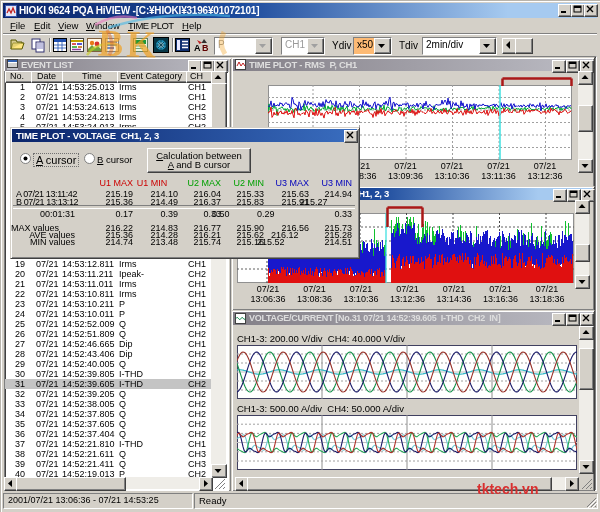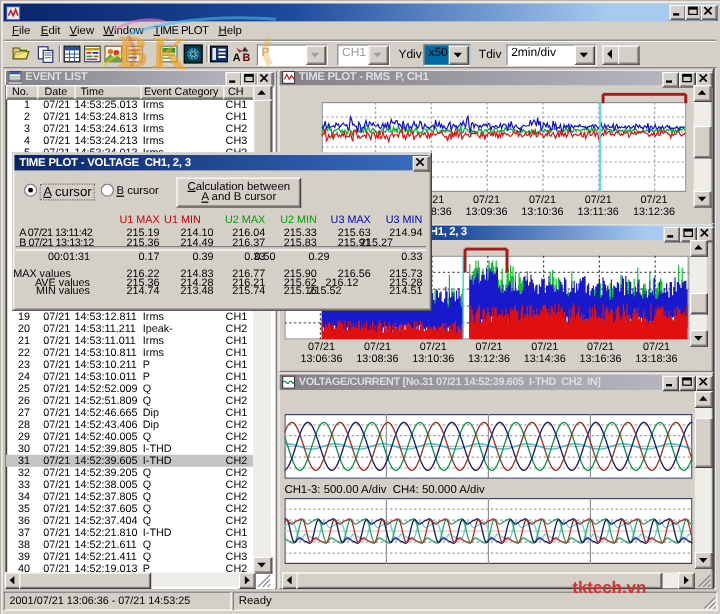--- a/index.html
+++ b/index.html
@@ -26,20 +26,21 @@
 <body>
 
 <div class="abs" style="left:0;top:0;width:600px;height:512px;background:#d4d0c8;border:1px solid #b8b4ac;box-shadow:inset 1px 1px 0 #fff,inset -1px -1px 0 #404040"></div>
 
 <div class="abs tact" style="left:3px;top:3px;width:594px;height:15px;line-height:15px;font-size:10px;letter-spacing:-0.2px">
  <svg class="abs" style="left:2px;top:2px" width="12" height="12">
       <rect width="12" height="12" fill="#3858b0"></rect>
       <rect x="1" y="1" width="10" height="10" fill="#e8e8f8"></rect>
       <path d="M2 8L4 4L6 8L8 3L10 8" stroke="#c02020" stroke-width="1.3" fill="none"></path>
     </svg>
+ <span class="abs" style="left:16px;top:0px;white-space:pre">HIOKI 9624 PQA HiVIEW -[C:¥HIOKI¥3196¥01072101]</span>
 </div>
 <div class="cap" style="left:558px;top:4px;width:12px;height:11px"><svg width="10" height="9">
       <rect x="2" y="6" width="5" height="2" fill="#000"></rect>
     </svg></div>
 <div class="cap" style="left:571px;top:4px;width:12px;height:11px">
     <svg width="10" height="9" style="position:absolute;left:1px;top:0">
       <rect x="1" y="1" width="7" height="6" fill="none" stroke="#000"></rect>
       <rect x="1" y="1" width="7" height="2" fill="#000"></rect>
     </svg>
   </div>
@@ -108,21 +109,21 @@
         <path d="M3 5l3.5 4L10 5z" fill="#a0a0a0"></path>
       </svg></div>
 </div>
 <div class="abs sunken" style="left:281px;top:37px;width:42px;height:16px;background:#fff">
  <span class="abs" style="left:3px;top:1px;color:#9a9a9a">CH1</span>
  <div class="cap" style="right:0px;top:0px;width:15px;height:14px"><svg width="13" height="12">
         <path d="M3 5l3.5 4L10 5z" fill="#a0a0a0"></path>
       </svg></div>
 </div>
 <span class="abs" style="left:332px;top:40px">Ydiv</span>
-<div class="abs sunken" style="left:353px;top:37px;width:37px;height:16px;background:#0369a1">
+<div class="abs sunken" style="left:353px;top:37px;width:37px;height:16px;background:#fdba74">
  <span class="abs" style="left:3px;top:1px">x50</span>
  <div class="cap" style="right:0px;top:0px;width:15px;height:14px"><svg width="13" height="12">
         <path d="M3 5l3.5 4L10 5z" fill="#000"></path>
       </svg></div>
 </div>
 <span class="abs" style="left:399px;top:40px">Tdiv</span>
 <div class="abs sunken" style="left:422px;top:37px;width:73px;height:16px;background:#fff">
  <span class="abs" style="left:3px;top:1px">2min/div</span>
  <div class="cap" style="right:0px;top:0px;width:15px;height:14px"><svg width="13" height="12">
         <path d="M3 5l3.5 4L10 5z" fill="#000"></path>
@@ -157,21 +158,21 @@
  <div class="cap" style="left:210px;top:2px;width:12px;height:11px">
       <svg width="10" height="9" style="position:absolute;left:1px;top:0">
         <path d="M1 1L7 7M7 1L1 7" stroke="#000" stroke-width="1.4"></path>
       </svg>
     </div>
 
  <div class="abs sunk2" style="left:0px;top:13px;width:223px;height:418px;background:#fff"></div>
  <div class="abs" style="left:1px;top:13px;width:206px;height:10px;font-size:9px;white-space:pre">
   <div class="cap" style="left:0;top:0;width:26px;height:10px"><span style="position:absolute;left:4px;top:-1px">No.</span></div>
   <div class="cap" style="left:26px;top:0;width:31px;height:10px"><span style="position:absolute;left:5px;top:-1px">Date</span></div>
-  <div class="cap" style="left:57px;top:0;width:55px;height:10px"><span style="position:absolute;left:4px;top:-1px">Time</span></div>
+  <div class="cap" style="left:57px;top:0;width:55px;height:10px"><span style="position:absolute;left:19px;top:-1px">Time</span></div>
   <div class="cap" style="left:112px;top:0;width:69px;height:10px"><span style="position:absolute;left:2px;top:-1px">Event Category</span></div>
   <div class="cap" style="left:181px;top:0;width:25px;height:10px"><span style="position:absolute;left:3px;top:-1px">CH</span></div>
  </div>
  <div class="abs" style="left:1px;top:24px;width:206px;height:396px;overflow:hidden">
 <div class="row" style="top:0px">
         <span class="c-no">1</span>
         <span class="c-dt">07/21</span>
         <span class="c-tm">14:53:25.013</span>
         <span class="c-cat">Irms</span>
         <span class="c-ch">CH1</span>
@@ -509,20 +510,21 @@
         <rect x="1" y="1" width="7" height="6" fill="none" stroke="#000"></rect>
         <rect x="1" y="1" width="7" height="2" fill="#000"></rect>
       </svg>
     </div>
  <div class="cap" style="left:348px;top:2px;width:12px;height:11px">
       <svg width="10" height="9" style="position:absolute;left:1px;top:0">
         <path d="M1 1L7 7M7 1L1 7" stroke="#000" stroke-width="1.4"></path>
       </svg>
     </div>
 
+ <span class="abs" style="left:5px;top:22px;font-size:9.5px;white-space:pre">CH1-3: 200.00 V/div  CH4: 40.000 V/div</span>
  <svg class="abs" style="left:5px;top:34px" width="340" height="54">
   <rect x="0.5" y="0.5" width="339" height="53" fill="#fff" stroke="#404060"></rect>
   <path d="M85 0V54M170 0V54M255 0V54" stroke="#909090" fill="none"></path>
   <path d="M0 9H345M0 18H345M0 36H345M0 45H345" stroke="#a0a0a0" stroke-dasharray="2 2" fill="none"></path>
   <line x1="0" y1="27" x2="340" y2="27" stroke="#c0c0c0"></line>
   <polyline points="0.0,24.9 1.0,24.9 2.0,24.8 3.0,24.8 4.0,24.9 5.0,25.0 6.0,25.1 7.0,25.4 8.0,25.6 9.0,25.9 10.0,26.2 11.0,26.5 12.0,26.9 13.0,27.2 14.0,27.6 15.0,27.9 16.0,28.2 17.0,28.5 18.0,28.7 19.0,28.9 20.0,29.1 21.0,29.1 22.0,29.2 23.0,29.2 24.0,29.1 25.0,29.0 26.0,28.9 27.0,28.6 28.0,28.4 29.0,28.1 30.0,27.8 31.0,27.5 32.0,27.1 33.0,26.8 34.0,26.4 35.0,26.1 36.0,25.8 37.0,25.5 38.0,25.3 39.0,25.1 40.0,24.9 41.0,24.9 42.0,24.8 43.0,24.8 44.0,24.9 45.0,25.0 46.0,25.1 47.0,25.4 48.0,25.6 49.0,25.9 50.0,26.2 51.0,26.5 52.0,26.9 53.0,27.2 54.0,27.6 55.0,27.9 56.0,28.2 57.0,28.5 58.0,28.7 59.0,28.9 60.0,29.1 61.0,29.1 62.0,29.2 63.0,29.2 64.0,29.1 65.0,29.0 66.0,28.9 67.0,28.6 68.0,28.4 69.0,28.1 70.0,27.8 71.0,27.5 72.0,27.1 73.0,26.8 74.0,26.4 75.0,26.1 76.0,25.8 77.0,25.5 78.0,25.3 79.0,25.1 80.0,24.9 81.0,24.9 82.0,24.8 83.0,24.8 84.0,24.9 85.0,25.0 86.0,25.1 87.0,25.4 88.0,25.6 89.0,25.9 90.0,26.2 91.0,26.5 92.0,26.9 93.0,27.2 94.0,27.6 95.0,27.9 96.0,28.2 97.0,28.5 98.0,28.7 99.0,28.9 100.0,29.1 101.0,29.1 102.0,29.2 103.0,29.2 104.0,29.1 105.0,29.0 106.0,28.9 107.0,28.6 108.0,28.4 109.0,28.1 110.0,27.8 111.0,27.5 112.0,27.1 113.0,26.8 114.0,26.4 115.0,26.1 116.0,25.8 117.0,25.5 118.0,25.3 119.0,25.1 120.0,24.9 121.0,24.9 122.0,24.8 123.0,24.8 124.0,24.9 125.0,25.0 126.0,25.1 127.0,25.4 128.0,25.6 129.0,25.9 130.0,26.2 131.0,26.5 132.0,26.9 133.0,27.2 134.0,27.6 135.0,27.9 136.0,28.2 137.0,28.5 138.0,28.7 139.0,28.9 140.0,29.1 141.0,29.1 142.0,29.2 143.0,29.2 144.0,29.1 145.0,29.0 146.0,28.9 147.0,28.6 148.0,28.4 149.0,28.1 150.0,27.8 151.0,27.5 152.0,27.1 153.0,26.8 154.0,26.4 155.0,26.1 156.0,25.8 157.0,25.5 158.0,25.3 159.0,25.1 160.0,24.9 161.0,24.9 162.0,24.8 163.0,24.8 164.0,24.9 165.0,25.0 166.0,25.1 167.0,25.4 168.0,25.6 169.0,25.9 170.0,26.2 171.0,26.5 172.0,26.9 173.0,27.2 174.0,27.6 175.0,27.9 176.0,28.2 177.0,28.5 178.0,28.7 179.0,28.9 180.0,29.1 181.0,29.1 182.0,29.2 183.0,29.2 184.0,29.1 185.0,29.0 186.0,28.9 187.0,28.6 188.0,28.4 189.0,28.1 190.0,27.8 191.0,27.5 192.0,27.1 193.0,26.8 194.0,26.4 195.0,26.1 196.0,25.8 197.0,25.5 198.0,25.3 199.0,25.1 200.0,24.9 201.0,24.9 202.0,24.8 203.0,24.8 204.0,24.9 205.0,25.0 206.0,25.1 207.0,25.4 208.0,25.6 209.0,25.9 210.0,26.2 211.0,26.5 212.0,26.9 213.0,27.2 214.0,27.6 215.0,27.9 216.0,28.2 217.0,28.5 218.0,28.7 219.0,28.9 220.0,29.1 221.0,29.1 222.0,29.2 223.0,29.2 224.0,29.1 225.0,29.0 226.0,28.9 227.0,28.6 228.0,28.4 229.0,28.1 230.0,27.8 231.0,27.5 232.0,27.1 233.0,26.8 234.0,26.4 235.0,26.1 236.0,25.8 237.0,25.5 238.0,25.3 239.0,25.1 240.0,24.9 241.0,24.9 242.0,24.8 243.0,24.8 244.0,24.9 245.0,25.0 246.0,25.1 247.0,25.4 248.0,25.6 249.0,25.9 250.0,26.2 251.0,26.5 252.0,26.9 253.0,27.2 254.0,27.6 255.0,27.9 256.0,28.2 257.0,28.5 258.0,28.7 259.0,28.9 260.0,29.1 261.0,29.1 262.0,29.2 263.0,29.2 264.0,29.1 265.0,29.0 266.0,28.9 267.0,28.6 268.0,28.4 269.0,28.1 270.0,27.8 271.0,27.5 272.0,27.1 273.0,26.8 274.0,26.4 275.0,26.1 276.0,25.8 277.0,25.5 278.0,25.3 279.0,25.1 280.0,24.9 281.0,24.9 282.0,24.8 283.0,24.8 284.0,24.9 285.0,25.0 286.0,25.1 287.0,25.4 288.0,25.6 289.0,25.9 290.0,26.2 291.0,26.5 292.0,26.9 293.0,27.2 294.0,27.6 295.0,27.9 296.0,28.2 297.0,28.5 298.0,28.7 299.0,28.9 300.0,29.1 301.0,29.1 302.0,29.2 303.0,29.2 304.0,29.1 305.0,29.0 306.0,28.9 307.0,28.6 308.0,28.4 309.0,28.1 310.0,27.8 311.0,27.5 312.0,27.1 313.0,26.8 314.0,26.4 315.0,26.1 316.0,25.8 317.0,25.5 318.0,25.3 319.0,25.1 320.0,24.9 321.0,24.9 322.0,24.8 323.0,24.8 324.0,24.9 325.0,25.0 326.0,25.1 327.0,25.4 328.0,25.6 329.0,25.9 330.0,26.2 331.0,26.5 332.0,26.9 333.0,27.2 334.0,27.6 335.0,27.9 336.0,28.2 337.0,28.5 338.0,28.7 339.0,28.9 340.0,29.1 341.0,29.1 342.0,29.2 343.0,29.2 344.0,29.1 345.0,29.0" stroke="#30b8c8" fill="none" stroke-width="1.1"></polyline>
   <polyline points="0.0,18.3 1.0,21.3 2.0,24.3 3.0,27.5 4.0,30.6 5.0,33.6 6.0,36.5 7.0,39.1 8.0,41.5 9.0,43.5 10.0,45.0 11.0,46.2 12.0,46.8 13.0,47.0 14.0,46.7 15.0,45.9 16.0,44.6 17.0,42.9 18.0,40.8 19.0,38.4 20.0,35.7 21.0,32.7 22.0,29.7 23.0,26.5 24.0,23.4 25.0,20.4 26.0,17.5 27.0,14.9 28.0,12.5 29.0,10.5 30.0,9.0 31.0,7.8 32.0,7.2 33.0,7.0 34.0,7.3 35.0,8.1 36.0,9.4 37.0,11.1 38.0,13.2 39.0,15.6 40.0,18.3 41.0,21.3 42.0,24.3 43.0,27.5 44.0,30.6 45.0,33.6 46.0,36.5 47.0,39.1 48.0,41.5 49.0,43.5 50.0,45.0 51.0,46.2 52.0,46.8 53.0,47.0 54.0,46.7 55.0,45.9 56.0,44.6 57.0,42.9 58.0,40.8 59.0,38.4 60.0,35.7 61.0,32.7 62.0,29.7 63.0,26.5 64.0,23.4 65.0,20.4 66.0,17.5 67.0,14.9 68.0,12.5 69.0,10.5 70.0,9.0 71.0,7.8 72.0,7.2 73.0,7.0 74.0,7.3 75.0,8.1 76.0,9.4 77.0,11.1 78.0,13.2 79.0,15.6 80.0,18.3 81.0,21.3 82.0,24.3 83.0,27.5 84.0,30.6 85.0,33.6 86.0,36.5 87.0,39.1 88.0,41.5 89.0,43.5 90.0,45.0 91.0,46.2 92.0,46.8 93.0,47.0 94.0,46.7 95.0,45.9 96.0,44.6 97.0,42.9 98.0,40.8 99.0,38.4 100.0,35.7 101.0,32.7 102.0,29.7 103.0,26.5 104.0,23.4 105.0,20.4 106.0,17.5 107.0,14.9 108.0,12.5 109.0,10.5 110.0,9.0 111.0,7.8 112.0,7.2 113.0,7.0 114.0,7.3 115.0,8.1 116.0,9.4 117.0,11.1 118.0,13.2 119.0,15.6 120.0,18.3 121.0,21.3 122.0,24.3 123.0,27.5 124.0,30.6 125.0,33.6 126.0,36.5 127.0,39.1 128.0,41.5 129.0,43.5 130.0,45.0 131.0,46.2 132.0,46.8 133.0,47.0 134.0,46.7 135.0,45.9 136.0,44.6 137.0,42.9 138.0,40.8 139.0,38.4 140.0,35.7 141.0,32.7 142.0,29.7 143.0,26.5 144.0,23.4 145.0,20.4 146.0,17.5 147.0,14.9 148.0,12.5 149.0,10.5 150.0,9.0 151.0,7.8 152.0,7.2 153.0,7.0 154.0,7.3 155.0,8.1 156.0,9.4 157.0,11.1 158.0,13.2 159.0,15.6 160.0,18.3 161.0,21.3 162.0,24.3 163.0,27.5 164.0,30.6 165.0,33.6 166.0,36.5 167.0,39.1 168.0,41.5 169.0,43.5 170.0,45.0 171.0,46.2 172.0,46.8 173.0,47.0 174.0,46.7 175.0,45.9 176.0,44.6 177.0,42.9 178.0,40.8 179.0,38.4 180.0,35.7 181.0,32.7 182.0,29.7 183.0,26.5 184.0,23.4 185.0,20.4 186.0,17.5 187.0,14.9 188.0,12.5 189.0,10.5 190.0,9.0 191.0,7.8 192.0,7.2 193.0,7.0 194.0,7.3 195.0,8.1 196.0,9.4 197.0,11.1 198.0,13.2 199.0,15.6 200.0,18.3 201.0,21.3 202.0,24.3 203.0,27.5 204.0,30.6 205.0,33.6 206.0,36.5 207.0,39.1 208.0,41.5 209.0,43.5 210.0,45.0 211.0,46.2 212.0,46.8 213.0,47.0 214.0,46.7 215.0,45.9 216.0,44.6 217.0,42.9 218.0,40.8 219.0,38.4 220.0,35.7 221.0,32.7 222.0,29.7 223.0,26.5 224.0,23.4 225.0,20.4 226.0,17.5 227.0,14.9 228.0,12.5 229.0,10.5 230.0,9.0 231.0,7.8 232.0,7.2 233.0,7.0 234.0,7.3 235.0,8.1 236.0,9.4 237.0,11.1 238.0,13.2 239.0,15.6 240.0,18.3 241.0,21.3 242.0,24.3 243.0,27.5 244.0,30.6 245.0,33.6 246.0,36.5 247.0,39.1 248.0,41.5 249.0,43.5 250.0,45.0 251.0,46.2 252.0,46.8 253.0,47.0 254.0,46.7 255.0,45.9 256.0,44.6 257.0,42.9 258.0,40.8 259.0,38.4 260.0,35.7 261.0,32.7 262.0,29.7 263.0,26.5 264.0,23.4 265.0,20.4 266.0,17.5 267.0,14.9 268.0,12.5 269.0,10.5 270.0,9.0 271.0,7.8 272.0,7.2 273.0,7.0 274.0,7.3 275.0,8.1 276.0,9.4 277.0,11.1 278.0,13.2 279.0,15.6 280.0,18.3 281.0,21.3 282.0,24.3 283.0,27.5 284.0,30.6 285.0,33.6 286.0,36.5 287.0,39.1 288.0,41.5 289.0,43.5 290.0,45.0 291.0,46.2 292.0,46.8 293.0,47.0 294.0,46.7 295.0,45.9 296.0,44.6 297.0,42.9 298.0,40.8 299.0,38.4 300.0,35.7 301.0,32.7 302.0,29.7 303.0,26.5 304.0,23.4 305.0,20.4 306.0,17.5 307.0,14.9 308.0,12.5 309.0,10.5 310.0,9.0 311.0,7.8 312.0,7.2 313.0,7.0 314.0,7.3 315.0,8.1 316.0,9.4 317.0,11.1 318.0,13.2 319.0,15.6 320.0,18.3 321.0,21.3 322.0,24.3 323.0,27.5 324.0,30.6 325.0,33.6 326.0,36.5 327.0,39.1 328.0,41.5 329.0,43.5 330.0,45.0 331.0,46.2 332.0,46.8 333.0,47.0 334.0,46.7 335.0,45.9 336.0,44.6 337.0,42.9 338.0,40.8 339.0,38.4 340.0,35.7 341.0,32.7 342.0,29.7 343.0,26.5 344.0,23.4 345.0,20.4" stroke="#109048" fill="none" stroke-width="1.1"></polyline>
   <polyline points="0.0,46.9 1.0,46.5 2.0,45.5 3.0,44.1 4.0,42.2 5.0,40.0 6.0,37.5 7.0,34.7 8.0,31.7 9.0,28.6 10.0,25.5 11.0,22.4 12.0,19.4 13.0,16.6 14.0,14.0 15.0,11.8 16.0,10.0 17.0,8.5 18.0,7.6 19.0,7.1 20.0,7.1 21.0,7.5 22.0,8.5 23.0,9.9 24.0,11.8 25.0,14.0 26.0,16.5 27.0,19.3 28.0,22.3 29.0,25.4 30.0,28.5 31.0,31.6 32.0,34.6 33.0,37.4 34.0,40.0 35.0,42.2 36.0,44.0 37.0,45.5 38.0,46.4 39.0,46.9 40.0,46.9 41.0,46.5 42.0,45.5 43.0,44.1 44.0,42.2 45.0,40.0 46.0,37.5 47.0,34.7 48.0,31.7 49.0,28.6 50.0,25.5 51.0,22.4 52.0,19.4 53.0,16.6 54.0,14.0 55.0,11.8 56.0,10.0 57.0,8.5 58.0,7.6 59.0,7.1 60.0,7.1 61.0,7.5 62.0,8.5 63.0,9.9 64.0,11.8 65.0,14.0 66.0,16.5 67.0,19.3 68.0,22.3 69.0,25.4 70.0,28.5 71.0,31.6 72.0,34.6 73.0,37.4 74.0,40.0 75.0,42.2 76.0,44.0 77.0,45.5 78.0,46.4 79.0,46.9 80.0,46.9 81.0,46.5 82.0,45.5 83.0,44.1 84.0,42.2 85.0,40.0 86.0,37.5 87.0,34.7 88.0,31.7 89.0,28.6 90.0,25.5 91.0,22.4 92.0,19.4 93.0,16.6 94.0,14.0 95.0,11.8 96.0,10.0 97.0,8.5 98.0,7.6 99.0,7.1 100.0,7.1 101.0,7.5 102.0,8.5 103.0,9.9 104.0,11.8 105.0,14.0 106.0,16.5 107.0,19.3 108.0,22.3 109.0,25.4 110.0,28.5 111.0,31.6 112.0,34.6 113.0,37.4 114.0,40.0 115.0,42.2 116.0,44.0 117.0,45.5 118.0,46.4 119.0,46.9 120.0,46.9 121.0,46.5 122.0,45.5 123.0,44.1 124.0,42.2 125.0,40.0 126.0,37.5 127.0,34.7 128.0,31.7 129.0,28.6 130.0,25.5 131.0,22.4 132.0,19.4 133.0,16.6 134.0,14.0 135.0,11.8 136.0,10.0 137.0,8.5 138.0,7.6 139.0,7.1 140.0,7.1 141.0,7.5 142.0,8.5 143.0,9.9 144.0,11.8 145.0,14.0 146.0,16.5 147.0,19.3 148.0,22.3 149.0,25.4 150.0,28.5 151.0,31.6 152.0,34.6 153.0,37.4 154.0,40.0 155.0,42.2 156.0,44.0 157.0,45.5 158.0,46.4 159.0,46.9 160.0,46.9 161.0,46.5 162.0,45.5 163.0,44.1 164.0,42.2 165.0,40.0 166.0,37.5 167.0,34.7 168.0,31.7 169.0,28.6 170.0,25.5 171.0,22.4 172.0,19.4 173.0,16.6 174.0,14.0 175.0,11.8 176.0,10.0 177.0,8.5 178.0,7.6 179.0,7.1 180.0,7.1 181.0,7.5 182.0,8.5 183.0,9.9 184.0,11.8 185.0,14.0 186.0,16.5 187.0,19.3 188.0,22.3 189.0,25.4 190.0,28.5 191.0,31.6 192.0,34.6 193.0,37.4 194.0,40.0 195.0,42.2 196.0,44.0 197.0,45.5 198.0,46.4 199.0,46.9 200.0,46.9 201.0,46.5 202.0,45.5 203.0,44.1 204.0,42.2 205.0,40.0 206.0,37.5 207.0,34.7 208.0,31.7 209.0,28.6 210.0,25.5 211.0,22.4 212.0,19.4 213.0,16.6 214.0,14.0 215.0,11.8 216.0,10.0 217.0,8.5 218.0,7.6 219.0,7.1 220.0,7.1 221.0,7.5 222.0,8.5 223.0,9.9 224.0,11.8 225.0,14.0 226.0,16.5 227.0,19.3 228.0,22.3 229.0,25.4 230.0,28.5 231.0,31.6 232.0,34.6 233.0,37.4 234.0,40.0 235.0,42.2 236.0,44.0 237.0,45.5 238.0,46.4 239.0,46.9 240.0,46.9 241.0,46.5 242.0,45.5 243.0,44.1 244.0,42.2 245.0,40.0 246.0,37.5 247.0,34.7 248.0,31.7 249.0,28.6 250.0,25.5 251.0,22.4 252.0,19.4 253.0,16.6 254.0,14.0 255.0,11.8 256.0,10.0 257.0,8.5 258.0,7.6 259.0,7.1 260.0,7.1 261.0,7.5 262.0,8.5 263.0,9.9 264.0,11.8 265.0,14.0 266.0,16.5 267.0,19.3 268.0,22.3 269.0,25.4 270.0,28.5 271.0,31.6 272.0,34.6 273.0,37.4 274.0,40.0 275.0,42.2 276.0,44.0 277.0,45.5 278.0,46.4 279.0,46.9 280.0,46.9 281.0,46.5 282.0,45.5 283.0,44.1 284.0,42.2 285.0,40.0 286.0,37.5 287.0,34.7 288.0,31.7 289.0,28.6 290.0,25.5 291.0,22.4 292.0,19.4 293.0,16.6 294.0,14.0 295.0,11.8 296.0,10.0 297.0,8.5 298.0,7.6 299.0,7.1 300.0,7.1 301.0,7.5 302.0,8.5 303.0,9.9 304.0,11.8 305.0,14.0 306.0,16.5 307.0,19.3 308.0,22.3 309.0,25.4 310.0,28.5 311.0,31.6 312.0,34.6 313.0,37.4 314.0,40.0 315.0,42.2 316.0,44.0 317.0,45.5 318.0,46.4 319.0,46.9 320.0,46.9 321.0,46.5 322.0,45.5 323.0,44.1 324.0,42.2 325.0,40.0 326.0,37.5 327.0,34.7 328.0,31.7 329.0,28.6 330.0,25.5 331.0,22.4 332.0,19.4 333.0,16.6 334.0,14.0 335.0,11.8 336.0,10.0 337.0,8.5 338.0,7.6 339.0,7.1 340.0,7.1 341.0,7.5 342.0,8.5 343.0,9.9 344.0,11.8 345.0,14.0" stroke="#181868" fill="none" stroke-width="1.1"></polyline>
   <polyline points="0.0,15.7 1.0,13.3 2.0,11.2 3.0,9.4 4.0,8.2 5.0,7.3 6.0,7.0 7.0,7.2 8.0,7.8 9.0,8.9 10.0,10.5 11.0,12.5 12.0,14.8 13.0,17.4 14.0,20.3 15.0,23.3 16.0,26.4 17.0,29.6 18.0,32.6 19.0,35.6 20.0,38.3 21.0,40.7 22.0,42.8 23.0,44.6 24.0,45.8 25.0,46.7 26.0,47.0 27.0,46.8 28.0,46.2 29.0,45.1 30.0,43.5 31.0,41.5 32.0,39.2 33.0,36.6 34.0,33.7 35.0,30.7 36.0,27.6 37.0,24.4 38.0,21.4 39.0,18.4 40.0,15.7 41.0,13.3 42.0,11.2 43.0,9.4 44.0,8.2 45.0,7.3 46.0,7.0 47.0,7.2 48.0,7.8 49.0,8.9 50.0,10.5 51.0,12.5 52.0,14.8 53.0,17.4 54.0,20.3 55.0,23.3 56.0,26.4 57.0,29.6 58.0,32.6 59.0,35.6 60.0,38.3 61.0,40.7 62.0,42.8 63.0,44.6 64.0,45.8 65.0,46.7 66.0,47.0 67.0,46.8 68.0,46.2 69.0,45.1 70.0,43.5 71.0,41.5 72.0,39.2 73.0,36.6 74.0,33.7 75.0,30.7 76.0,27.6 77.0,24.4 78.0,21.4 79.0,18.4 80.0,15.7 81.0,13.3 82.0,11.2 83.0,9.4 84.0,8.2 85.0,7.3 86.0,7.0 87.0,7.2 88.0,7.8 89.0,8.9 90.0,10.5 91.0,12.5 92.0,14.8 93.0,17.4 94.0,20.3 95.0,23.3 96.0,26.4 97.0,29.6 98.0,32.6 99.0,35.6 100.0,38.3 101.0,40.7 102.0,42.8 103.0,44.6 104.0,45.8 105.0,46.7 106.0,47.0 107.0,46.8 108.0,46.2 109.0,45.1 110.0,43.5 111.0,41.5 112.0,39.2 113.0,36.6 114.0,33.7 115.0,30.7 116.0,27.6 117.0,24.4 118.0,21.4 119.0,18.4 120.0,15.7 121.0,13.3 122.0,11.2 123.0,9.4 124.0,8.2 125.0,7.3 126.0,7.0 127.0,7.2 128.0,7.8 129.0,8.9 130.0,10.5 131.0,12.5 132.0,14.8 133.0,17.4 134.0,20.3 135.0,23.3 136.0,26.4 137.0,29.6 138.0,32.6 139.0,35.6 140.0,38.3 141.0,40.7 142.0,42.8 143.0,44.6 144.0,45.8 145.0,46.7 146.0,47.0 147.0,46.8 148.0,46.2 149.0,45.1 150.0,43.5 151.0,41.5 152.0,39.2 153.0,36.6 154.0,33.7 155.0,30.7 156.0,27.6 157.0,24.4 158.0,21.4 159.0,18.4 160.0,15.7 161.0,13.3 162.0,11.2 163.0,9.4 164.0,8.2 165.0,7.3 166.0,7.0 167.0,7.2 168.0,7.8 169.0,8.9 170.0,10.5 171.0,12.5 172.0,14.8 173.0,17.4 174.0,20.3 175.0,23.3 176.0,26.4 177.0,29.6 178.0,32.6 179.0,35.6 180.0,38.3 181.0,40.7 182.0,42.8 183.0,44.6 184.0,45.8 185.0,46.7 186.0,47.0 187.0,46.8 188.0,46.2 189.0,45.1 190.0,43.5 191.0,41.5 192.0,39.2 193.0,36.6 194.0,33.7 195.0,30.7 196.0,27.6 197.0,24.4 198.0,21.4 199.0,18.4 200.0,15.7 201.0,13.3 202.0,11.2 203.0,9.4 204.0,8.2 205.0,7.3 206.0,7.0 207.0,7.2 208.0,7.8 209.0,8.9 210.0,10.5 211.0,12.5 212.0,14.8 213.0,17.4 214.0,20.3 215.0,23.3 216.0,26.4 217.0,29.6 218.0,32.6 219.0,35.6 220.0,38.3 221.0,40.7 222.0,42.8 223.0,44.6 224.0,45.8 225.0,46.7 226.0,47.0 227.0,46.8 228.0,46.2 229.0,45.1 230.0,43.5 231.0,41.5 232.0,39.2 233.0,36.6 234.0,33.7 235.0,30.7 236.0,27.6 237.0,24.4 238.0,21.4 239.0,18.4 240.0,15.7 241.0,13.3 242.0,11.2 243.0,9.4 244.0,8.2 245.0,7.3 246.0,7.0 247.0,7.2 248.0,7.8 249.0,8.9 250.0,10.5 251.0,12.5 252.0,14.8 253.0,17.4 254.0,20.3 255.0,23.3 256.0,26.4 257.0,29.6 258.0,32.6 259.0,35.6 260.0,38.3 261.0,40.7 262.0,42.8 263.0,44.6 264.0,45.8 265.0,46.7 266.0,47.0 267.0,46.8 268.0,46.2 269.0,45.1 270.0,43.5 271.0,41.5 272.0,39.2 273.0,36.6 274.0,33.7 275.0,30.7 276.0,27.6 277.0,24.4 278.0,21.4 279.0,18.4 280.0,15.7 281.0,13.3 282.0,11.2 283.0,9.4 284.0,8.2 285.0,7.3 286.0,7.0 287.0,7.2 288.0,7.8 289.0,8.9 290.0,10.5 291.0,12.5 292.0,14.8 293.0,17.4 294.0,20.3 295.0,23.3 296.0,26.4 297.0,29.6 298.0,32.6 299.0,35.6 300.0,38.3 301.0,40.7 302.0,42.8 303.0,44.6 304.0,45.8 305.0,46.7 306.0,47.0 307.0,46.8 308.0,46.2 309.0,45.1 310.0,43.5 311.0,41.5 312.0,39.2 313.0,36.6 314.0,33.7 315.0,30.7 316.0,27.6 317.0,24.4 318.0,21.4 319.0,18.4 320.0,15.7 321.0,13.3 322.0,11.2 323.0,9.4 324.0,8.2 325.0,7.3 326.0,7.0 327.0,7.2 328.0,7.8 329.0,8.9 330.0,10.5 331.0,12.5 332.0,14.8 333.0,17.4 334.0,20.3 335.0,23.3 336.0,26.4 337.0,29.6 338.0,32.6 339.0,35.6 340.0,38.3 341.0,40.7 342.0,42.8 343.0,44.6 344.0,45.8 345.0,46.7" stroke="#983028" fill="none" stroke-width="1.1"></polyline>
  </svg>
@@ -624,21 +626,21 @@
       <span style="position:absolute;left:201px;width:52px;text-align:right">215.90</span>
       <span style="position:absolute;left:246px;width:52px;text-align:right">216.56</span>
       <span style="position:absolute;left:289px;width:52px;text-align:right">215.73</span>
     </div>
 <div style="position:absolute;top:102px;left:0;width:346px;height:10px">
       <span style="position:absolute;left:0;width:64px;text-align:right">AVE values</span>
       <span style="position:absolute;left:70px;width:52px;text-align:right">215.36</span>
       <span style="position:absolute;left:115px;width:52px;text-align:right">214.28</span>
       <span style="position:absolute;left:158px;width:52px;text-align:right">216.21</span>
       <span style="position:absolute;left:201px;width:52px;text-align:right">215.62</span>
-      <span style="position:absolute;left:248px;width:52px;text-align:center">216.12</span>
+      <span style="position:absolute;left:260px;width:52px;text-align:left">216.12</span>
       <span style="position:absolute;left:289px;width:52px;text-align:right">215.28</span>
     </div>
 <div style="position:absolute;top:109px;left:0;width:346px;height:10px">
       <span style="position:absolute;left:0;width:64px;text-align:right">MIN values</span>
       <span style="position:absolute;left:70px;width:52px;text-align:right">214.74</span>
       <span style="position:absolute;left:115px;width:52px;text-align:right">213.48</span>
       <span style="position:absolute;left:158px;width:52px;text-align:right">215.74</span>
       <span style="position:absolute;left:201px;width:52px;text-align:right">215.16</span>
       <span style="position:absolute;left:246px;width:52px;text-align:left">215.52</span>
       <span style="position:absolute;left:289px;width:52px;text-align:right">214.51</span>

